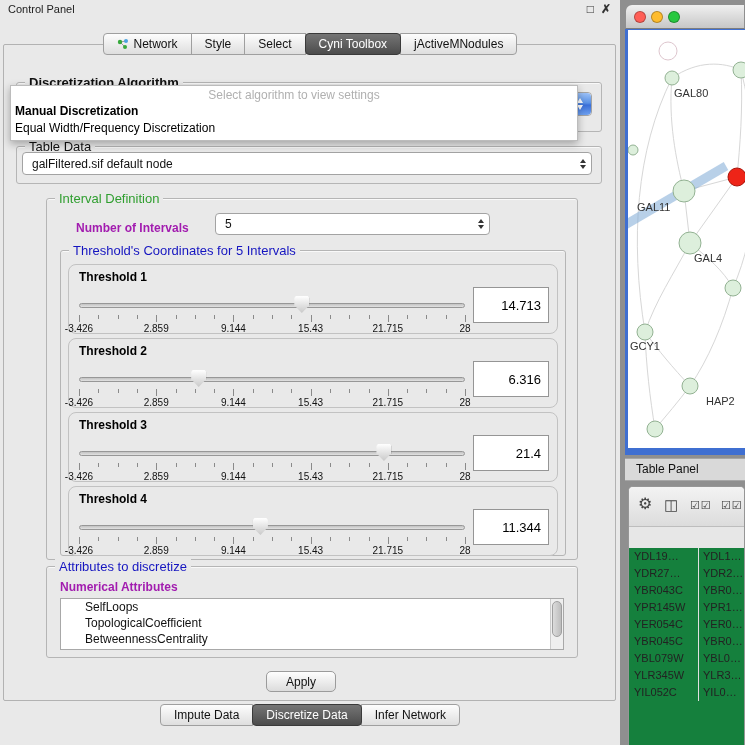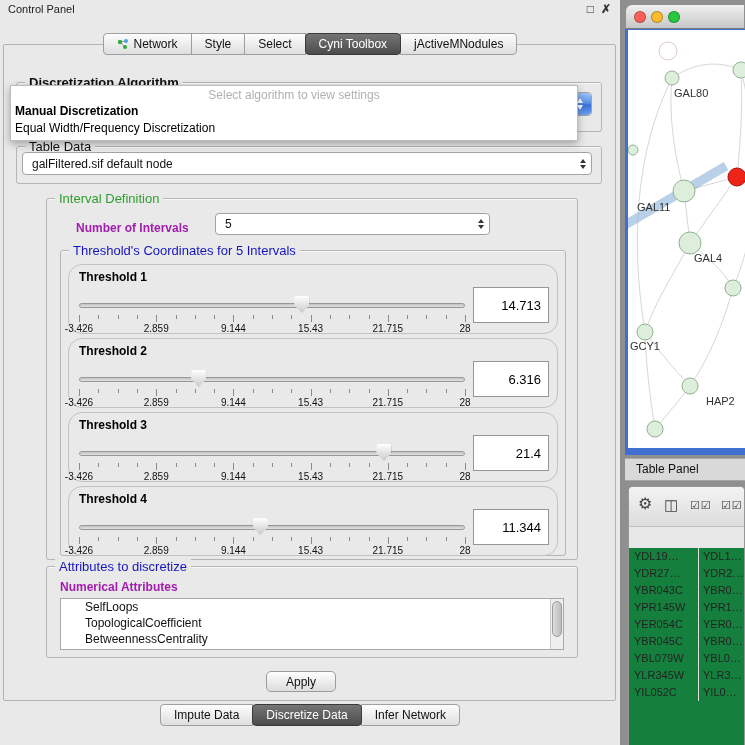--- a/index.html
+++ b/index.html
@@ -46,21 +46,21 @@
   .spin{position:absolute;right:5px;top:0;bottom:0;display:flex;flex-direction:column;align-items:center;justify-content:center;gap:2px}
   .tri-up{width:0;height:0;border-left:3px solid transparent;border-right:3px solid transparent;border-bottom:4px solid #333}
   .tri-down{width:0;height:0;border-left:3px solid transparent;border-right:3px solid transparent;border-top:4px solid #333}
 
   .iv-group{left:46px;top:198px;width:532px;height:362px}
   .bold-label{position:absolute;font-size:12px;font-weight:bold;color:#a21caf;white-space:nowrap}
   .ni-label{left:76px;top:221px}
   .ni-combo{left:215px;top:213px;width:275px;height:22px}
   .thr-group{left:60px;top:250px;width:506px;height:306px}
   .thr-list{position:absolute;left:68px;top:264px;width:490px;z-index:2}
-  .thr-box{position:relative;height:70px;margin-bottom:4px;border:1px solid #c2c2c2;border-radius:14px;background:#e9e9e9}
+  .thr-box{position:relative;height:70px;margin-bottom:4px;border:1px solid #c2c2c2;border-radius:8px;background:#e9e9e9}
   .thr-label{position:absolute;left:10px;top:5px;font-size:12px;font-weight:bold}
   .slider{position:absolute;left:10px;right:92px;top:30px;height:36px}
   .sl-track{position:absolute;left:0;right:0;top:8px;height:5px;background:linear-gradient(#c2c2c2,#e2e2e2);border:1px solid #979797;border-radius:3px}
   .sl-thumb{position:absolute;top:1px;width:15px;height:17px;margin-left:-7.5px;background:linear-gradient(#ffffff,#c9c9c9);clip-path:polygon(10% 0,90% 0,100% 12%,100% 55%,50% 100%,0 55%,0 12%);filter:drop-shadow(0 0 1px #555);z-index:2}
   .sl-ticks{position:absolute;left:0;right:0;top:20px;height:7px}
   .sl-ticks i{position:absolute;width:1px;height:4px;background:#8a8a8a;top:0}
   .sl-ticks i.major{height:7px}
   .sl-labs{position:absolute;left:0;right:0;top:28px;height:11px}
   .tlab{position:absolute;font-size:10px;color:#111;transform:translateX(-50%);white-space:nowrap}
   .thr-val{position:absolute;right:8px;top:22px;width:76px;height:36px;background:#fff;border:1px solid #959595;font-size:13px;color:#000;display:flex;align-items:center;justify-content:flex-end;padding-right:7px}

